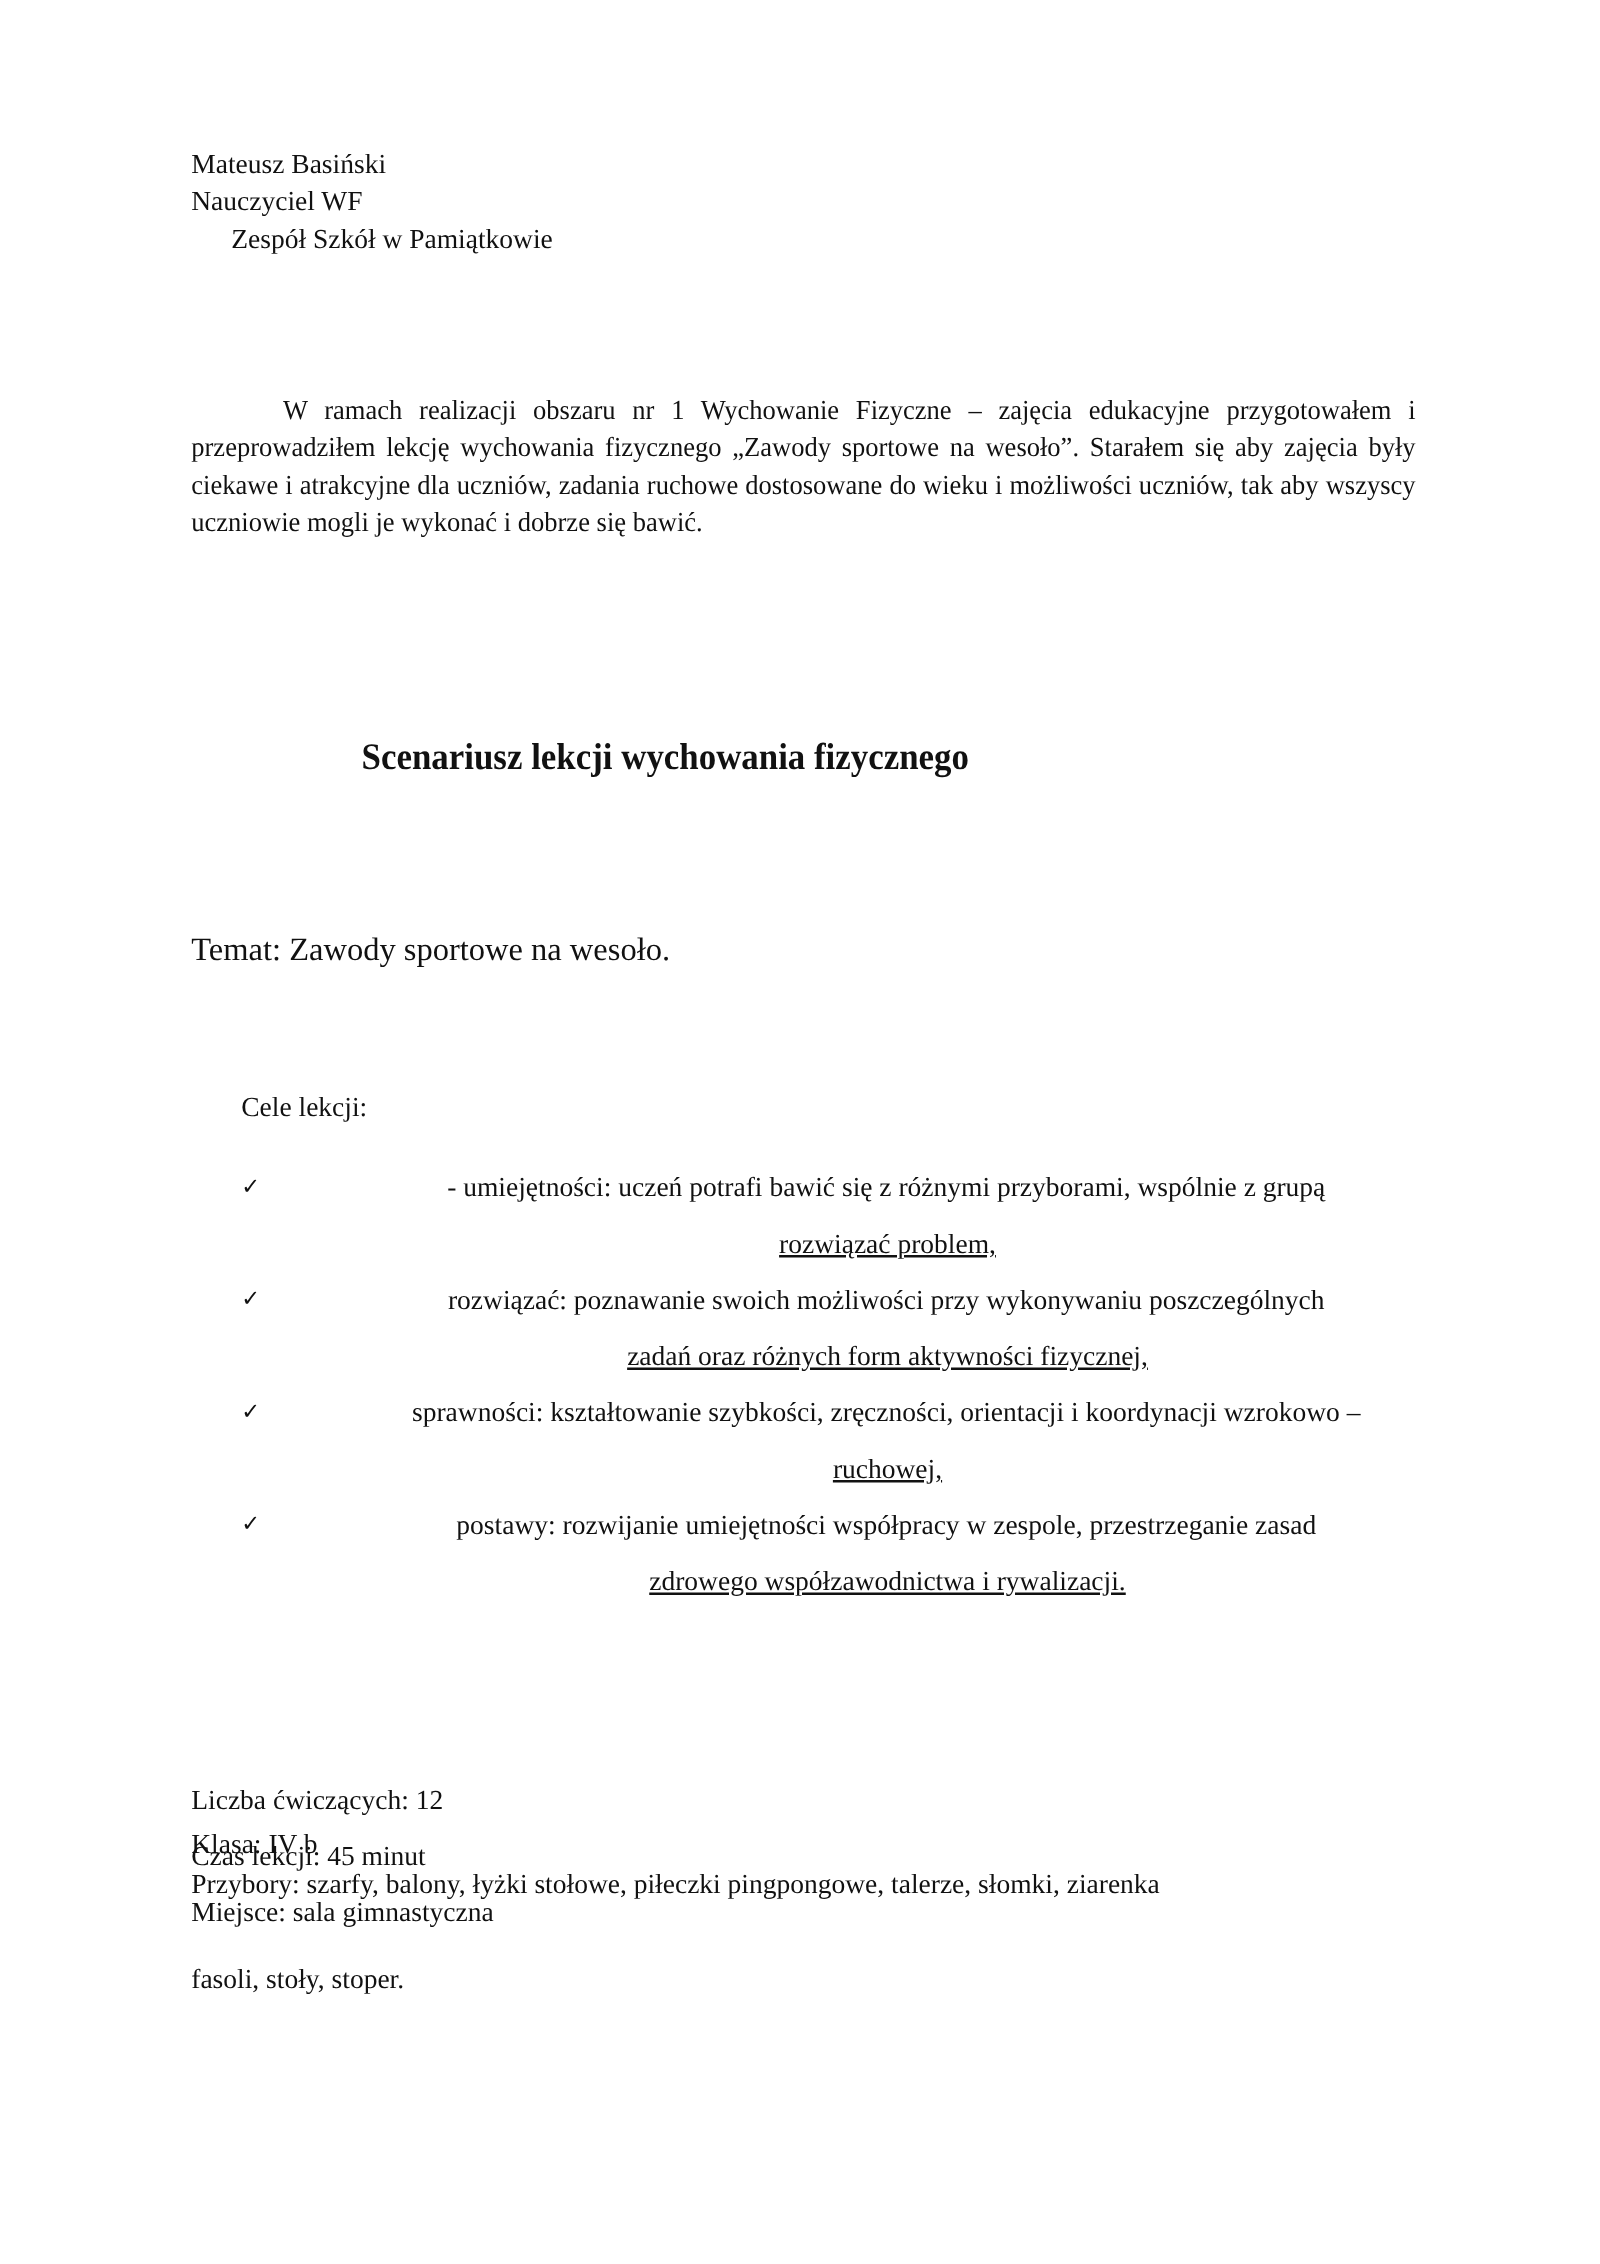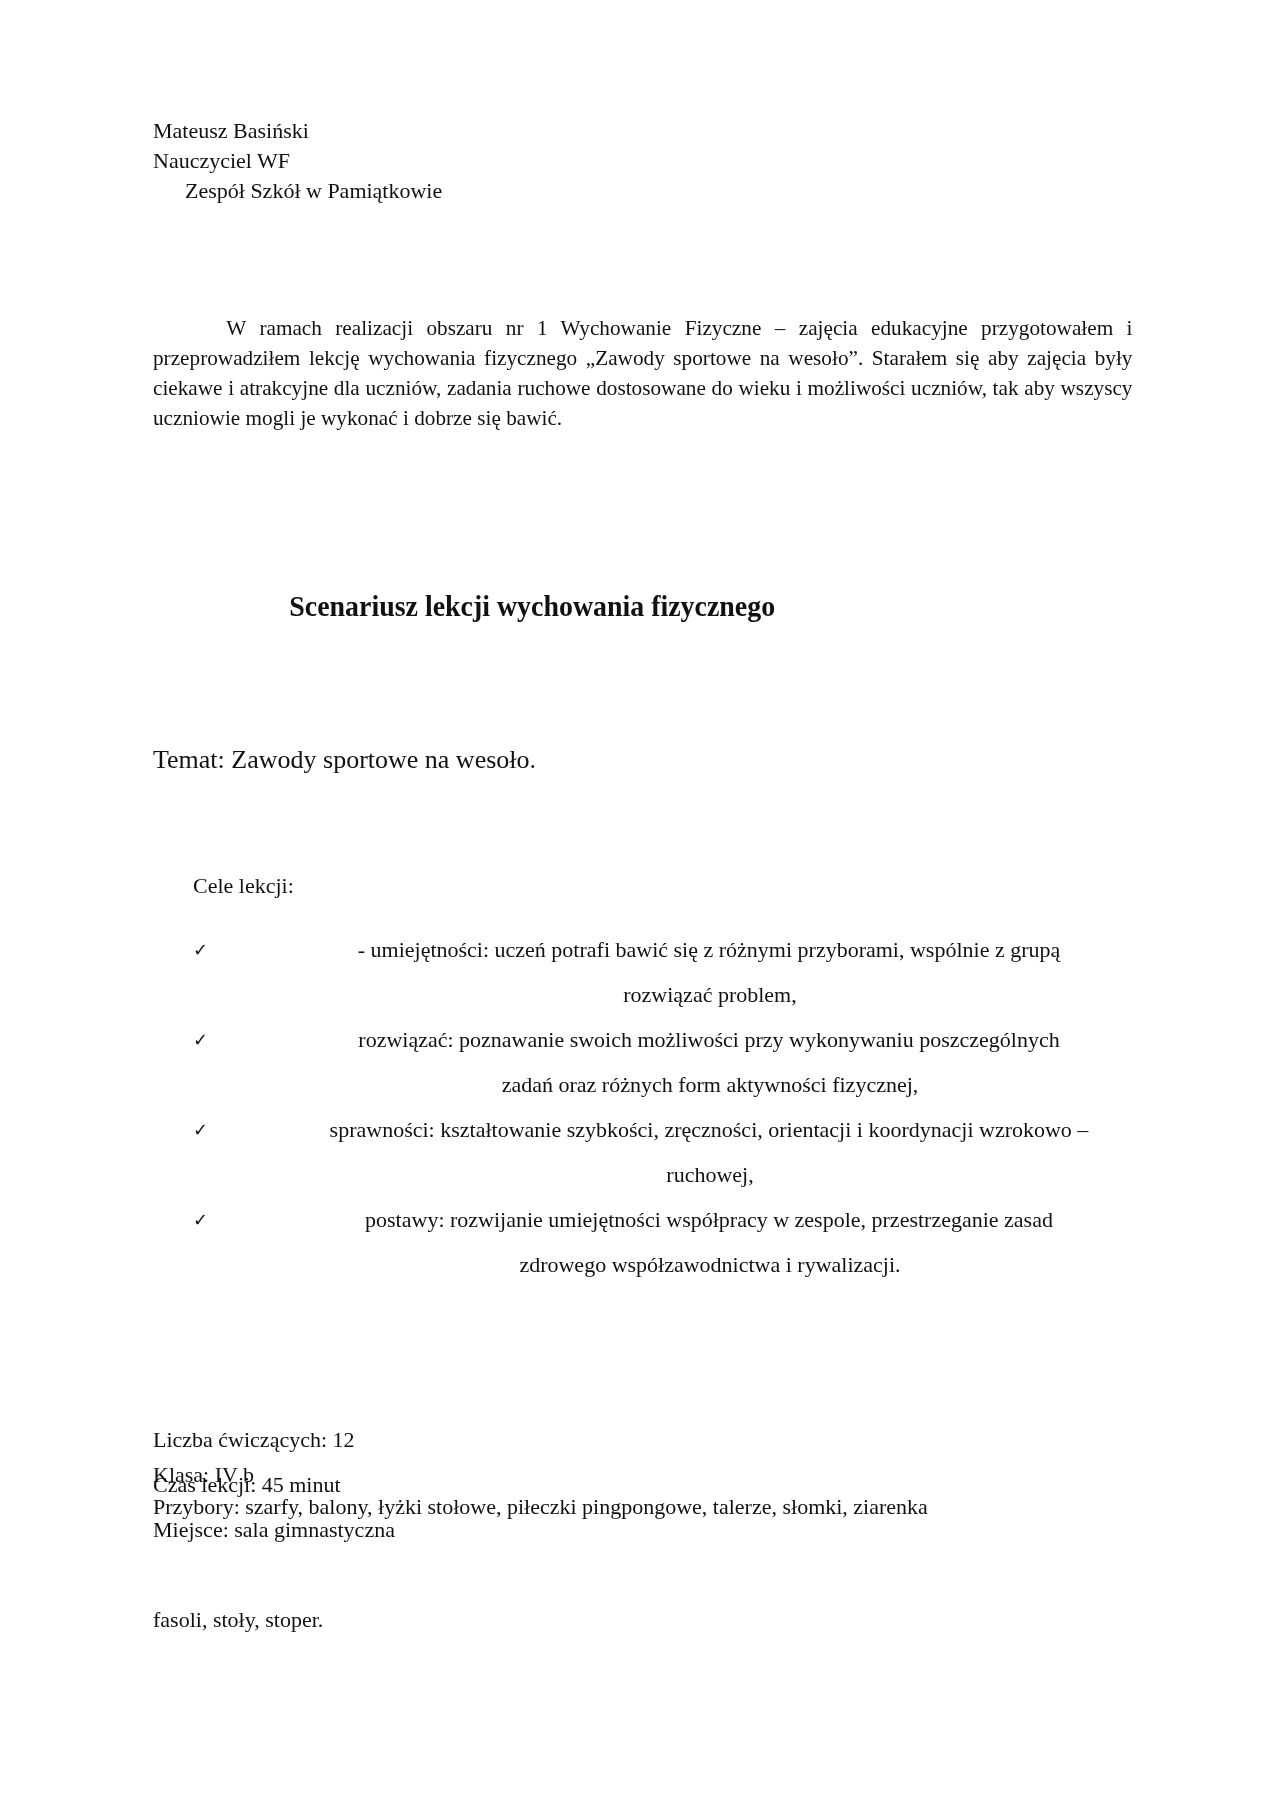--- a/index.html
+++ b/index.html
@@ -69,21 +69,21 @@
       font-size: 18px;
       width: 24px;
     }
     .goal .text {
       position: absolute;
       left: 36px;
       width: 960px;
       white-space: nowrap;
       text-align: center;
     }
-    .goal .text .l2 { display: block; padding-left: 2px; }
+    .goal .text .l2 { display: block; padding-left: 2px; text-decoration: underline; }
     .info-line {
       left: 153px;
       font-size: 22px;
       line-height: 30px;
       white-space: nowrap;
     }
   </style>
 </head>
 <body>
 
@@ -131,13 +131,13 @@
     <span class="l1">postawy: rozwijanie umiejętności współpracy w zespole, przestrzeganie zasad</span>
     <span class="l2">zdrowego współzawodnictwa i rywalizacji.</span>
   </span>
 </div>
 
 <div class="abs info-line" style="top:1460px;">Klasa: IV b</div>
 <div class="abs info-line" style="top:1425px;">Liczba ćwiczących: 12</div>
 <div class="abs info-line" style="top:1470px;">Czas lekcji: 45 minut</div>
 <div class="abs info-line" style="top:1515px;">Miejsce: sala gimnastyczna</div>
 <div class="abs info-line" style="top:1492px;text-align:center;">Przybory: szarfy, balony, łyżki stołowe, piłeczki pingpongowe, talerze, słomki, ziarenka</div>
-<div class="abs info-line" style="top:1605px;">fasoli, stoły, stoper.</div>
+<div class="abs info-line" style="top:1568px;">fasoli, stoły, stoper.</div>
 
 </body></html>

